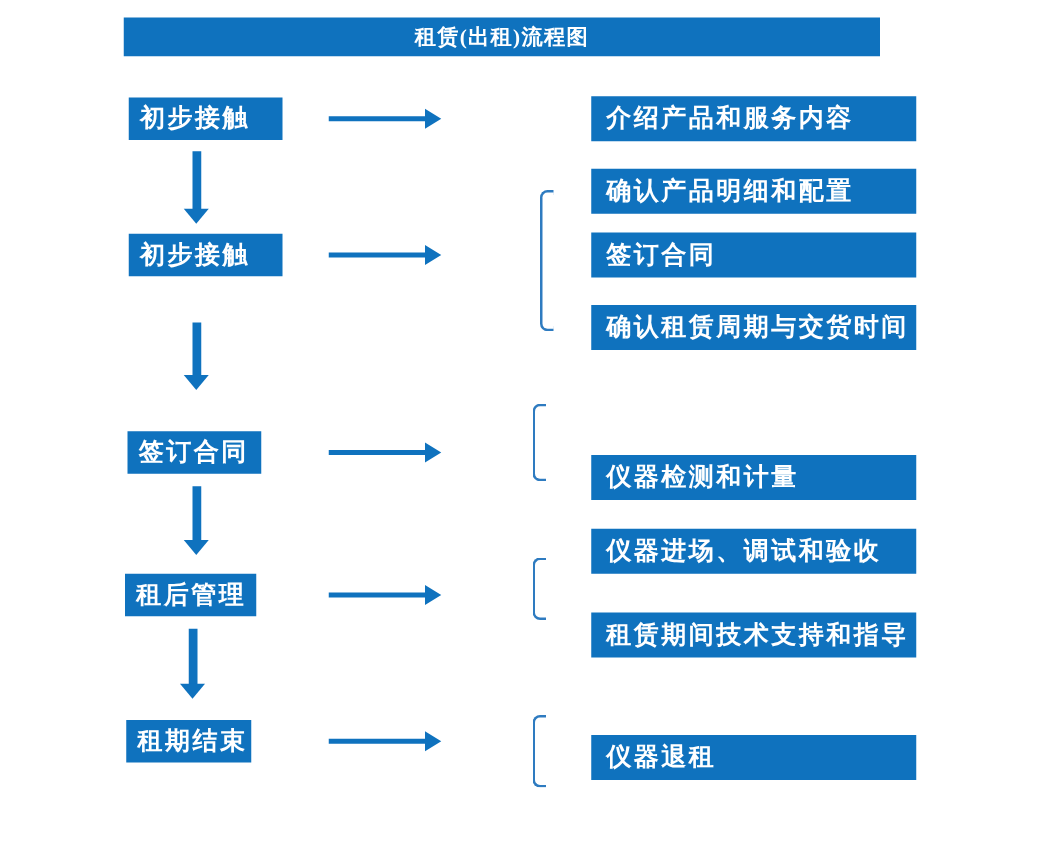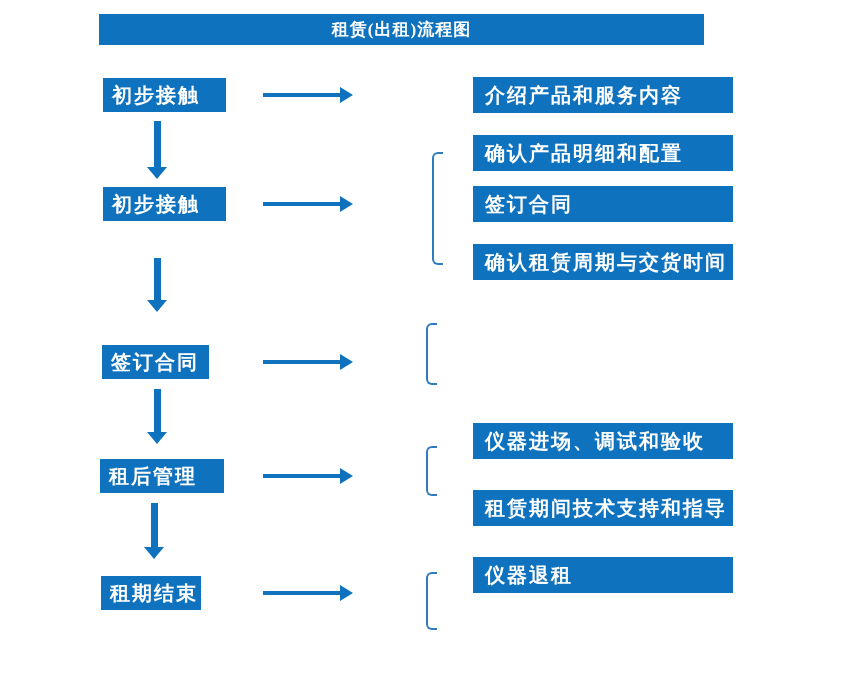--- a/index.html
+++ b/index.html
@@ -15,25 +15,25 @@
   .lbox, .rbox {
     position:absolute; background:var(--primary-blue,#0F72BE); color:var(--text-white,#ffffff);
     font-size:20px; letter-spacing:2px; white-space:nowrap; box-sizing:border-box;
   }
   .lbox { height:34px; line-height:34px; padding-left:9px; }
   .rbox { left:442px; width:260px; height:36px; line-height:36px; padding-left:12px;margin-left:31px; }
 
   .s1{left:103px;top:78px;width:123px}
   .s2{left:103px;top:187px;width:123px}
   .s3{left:102px;top:345px;width:107px}
-  .s4{left:100px;top:459px;width:124px}
+  .s4{left:100px;top:459px;width:105px}
   .s5{left:101px;top:576px;width:100px}
 
   .r1{top:77px}  .r2{top:135px} .r3{top:186px} .r4{top:244px} .r5{top:312px}
-  .r6{top:364px} .r7{top:423px} .r8{top:490px} .r9{top:557px} .r10{top:609px}
+  .r6{top:364px} .r7{top:423px} .r8{top:490px} .r9{top:588px} .r10{top:609px}
 
   
   .harrow { position:absolute; left:263px; width:90px; height:16px; }
   .harrow .shaft { position:absolute; left:0; top:6px; width:78px; height:4px; background:var(--primary-blue,#0F72BE); }
   .harrow .head  { position:absolute; right:0; top:0; width:0; height:0;
                    border-left:13px solid var(--primary-blue,#0F72BE);
                    border-top:8px solid transparent; border-bottom:8px solid transparent; }
   .h1{top:87px} .h2{top:196px} .h3{top:354px} .h4{top:468px} .h5{top:585px}
 
   
@@ -109,17 +109,18 @@
 
   <div class="bracket b2"></div>
   <div class="bracket b3"></div>
   <div class="bracket b4"></div>
   <div class="bracket b5"></div>
 
   <div class="rbox r1">介绍产品和服务内容</div>
   <div class="rbox r2">确认产品明细和配置</div>
   <div class="rbox r3">签订合同</div>
   <div class="rbox r4">确认租赁周期与交货时间</div>
+  <div class="rbox r6">仪器检测和计量</div>
   <div class="rbox r7">仪器进场、调试和验收</div>
   <div class="rbox r8">租赁期间技术支持和指导</div>
   <div class="rbox r9">仪器退租</div>
 
 </div>
 
 </body></html>

